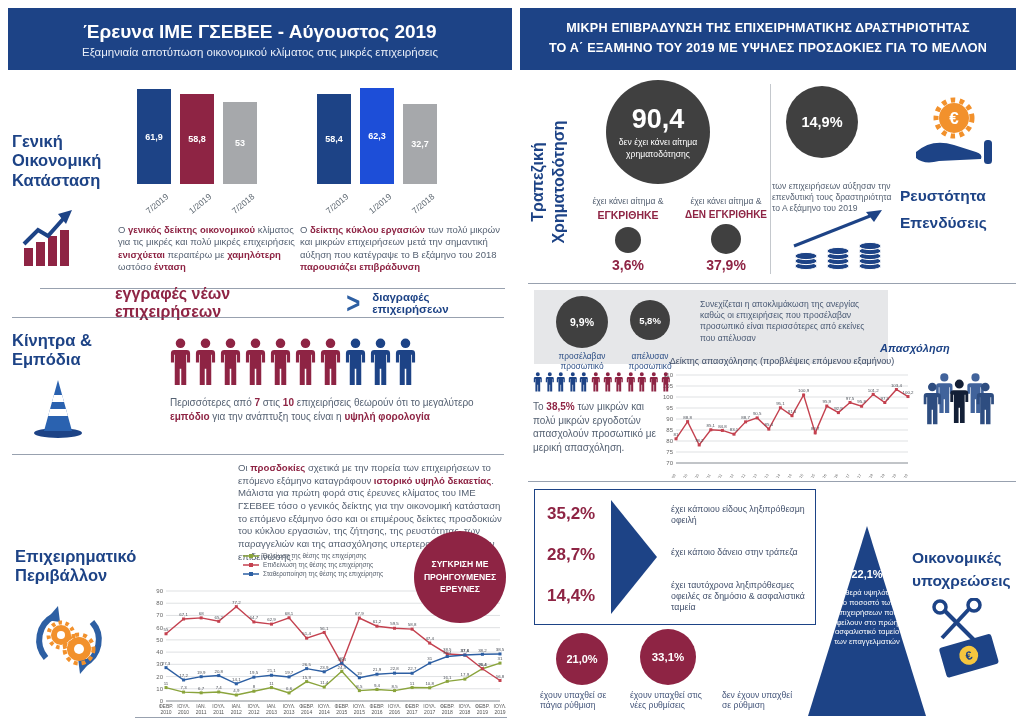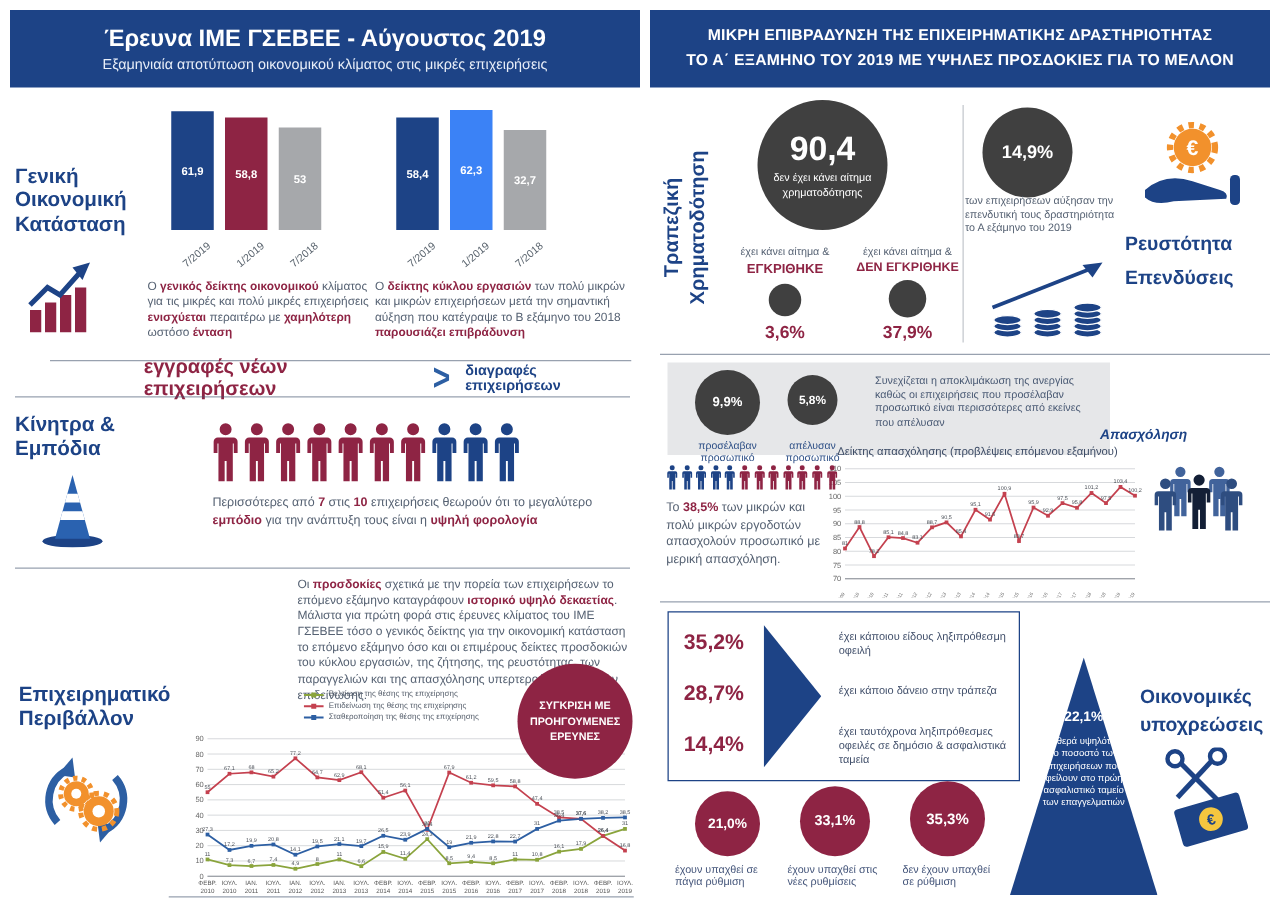--- a/index.html
+++ b/index.html
@@ -100,21 +100,21 @@
       <div class="bcol">
         <div class="bars-slot">
           <div class="bar" style="height: 90px; background: rgb(29, 67, 134);">
             <span>58,4</span>
           </div>
         </div>
         <span class="bcat">7/2019</span>
       </div>
       <div class="bcol">
         <div class="bars-slot">
-          <div class="bar" style="height: 96px; background: #3b82f6;">
+          <div class="bar" style="height: 96px; background: #1d4ed8;">
             <span>62,3</span>
           </div>
         </div>
         <span class="bcat">1/2019</span>
       </div>
       <div class="bcol">
         <div class="bars-slot">
           <div class="bar" style="height: 80px; background: rgb(166, 168, 171);">
             <span>32,7</span>
           </div>
@@ -405,21 +405,21 @@
     <div class="body" style="font-size:8.6px;line-height:1.25;">έχει κάνει αίτημα &amp;</div>
     <div style="font-size:10px;font-weight:bold;color:#8e2444;margin-top:2px;white-space:nowrap;">ΔΕΝ ΕΓΚΡΙΘΗΚΕ</div>
     <div class="circle" style="width:30px;height:30px;margin:4px auto 3px;"></div>
     <div class="pctbig" style="font-size:14px;">37,9%</div>
   </div>
   <div class="abs vhr" style="left:770px;top:84px;height:190px;"></div>
 
   <div class="abs circle" style="left:786px;top:86px;width:72px;height:72px;">
     <div style="font-size:14.5px;font-weight:bold;">14,9%</div>
   </div>
-  <div class="abs body" style="left:772px;top:155px;width:124px;font-size:8.6px;line-height:1.3;">των επιχειρήσεων αύξησαν την επενδυτική τους δραστηριότητα το Α εξάμηνο του 2019</div>
+  <div class="abs body" style="left:772px;top:181px;width:124px;font-size:8.6px;line-height:1.3;">των επιχειρήσεων αύξησαν την επενδυτική τους δραστηριότητα το Α εξάμηνο του 2019</div>
   <div class="abs" style="left:788px;top:206px;">
     <svg width="100" height="66" viewBox="0 0 100 66">
       <line x1="6" y1="40" x2="82" y2="10" stroke="#1d4386" stroke-width="3"></line>
       <polygon points="94,4 78,6 86,16" fill="#1d4386"></polygon>
       <g fill="#1d4386" stroke="#ffffff" stroke-width="1">
         <ellipse cx="18" cy="60" rx="11" ry="3.6"></ellipse>
           <ellipse cx="18" cy="55" rx="11" ry="3.6"></ellipse>
           <ellipse cx="18" cy="50" rx="11" ry="3.6"></ellipse>
         <ellipse cx="50" cy="60" rx="11" ry="3.6"></ellipse>
           <ellipse cx="50" cy="55" rx="11" ry="3.6"></ellipse>
@@ -607,23 +607,20 @@
   </div>
 
   <div class="abs circle mar" style="left:556px;top:633px;width:52px;height:52px;">
     <div style="font-size:11px;font-weight:bold;">21,0%</div>
   </div>
   <div class="abs" style="left:540px;top:690px;width:86px;font-size:8.6px;color:#44557a;line-height:1.2;">έχουν υπαχθεί σε πάγια ρύθμιση</div>
   <div class="abs circle mar" style="left:640px;top:629px;width:56px;height:56px;">
     <div style="font-size:11.5px;font-weight:bold;">33,1%</div>
   </div>
   <div class="abs" style="left:630px;top:690px;width:88px;font-size:8.6px;color:#44557a;line-height:1.2;">έχουν υπαχθεί στις νέες ρυθμίσεις</div>
-  <div class="abs circle mar" style="left:728px;top:625px;width:60px;height:60px;">
-    <div style="font-size:12px;font-weight:bold;">35,3%</div>
-  </div>
   <div class="abs" style="left:722px;top:690px;width:80px;font-size:8.6px;color:#44557a;line-height:1.2;">δεν έχουν υπαχθεί σε ρύθμιση</div>
 
   <div class="abs" style="left:808px;top:526px;">
     <svg width="118" height="190" viewBox="0 0 118 190">
         <polygon points="59,0 118,190 0,190" fill="#1d4386"></polygon>
       </svg>
   </div>
   <div class="abs" style="left:808px;top:568px;width:118px;text-align:center;font-size:11px;font-weight:bold;color:#fff;">22,1%</div>
   <div class="abs" style="left:830px;top:588px;width:74px;text-align:center;font-size:7.6px;color:#fff;line-height:1.3;">Σταθερά υψηλότερο το ποσοστό των επιχειρήσεων που οφείλουν στο πρώην ασφαλιστικό ταμείο των επαγγελματιών</div>
   <div class="abs sechead" style="left:912px;top:546px;width:106px;font-size:15.5px;line-height:1.5;">Οικονομικές υποχρεώσεις</div>

